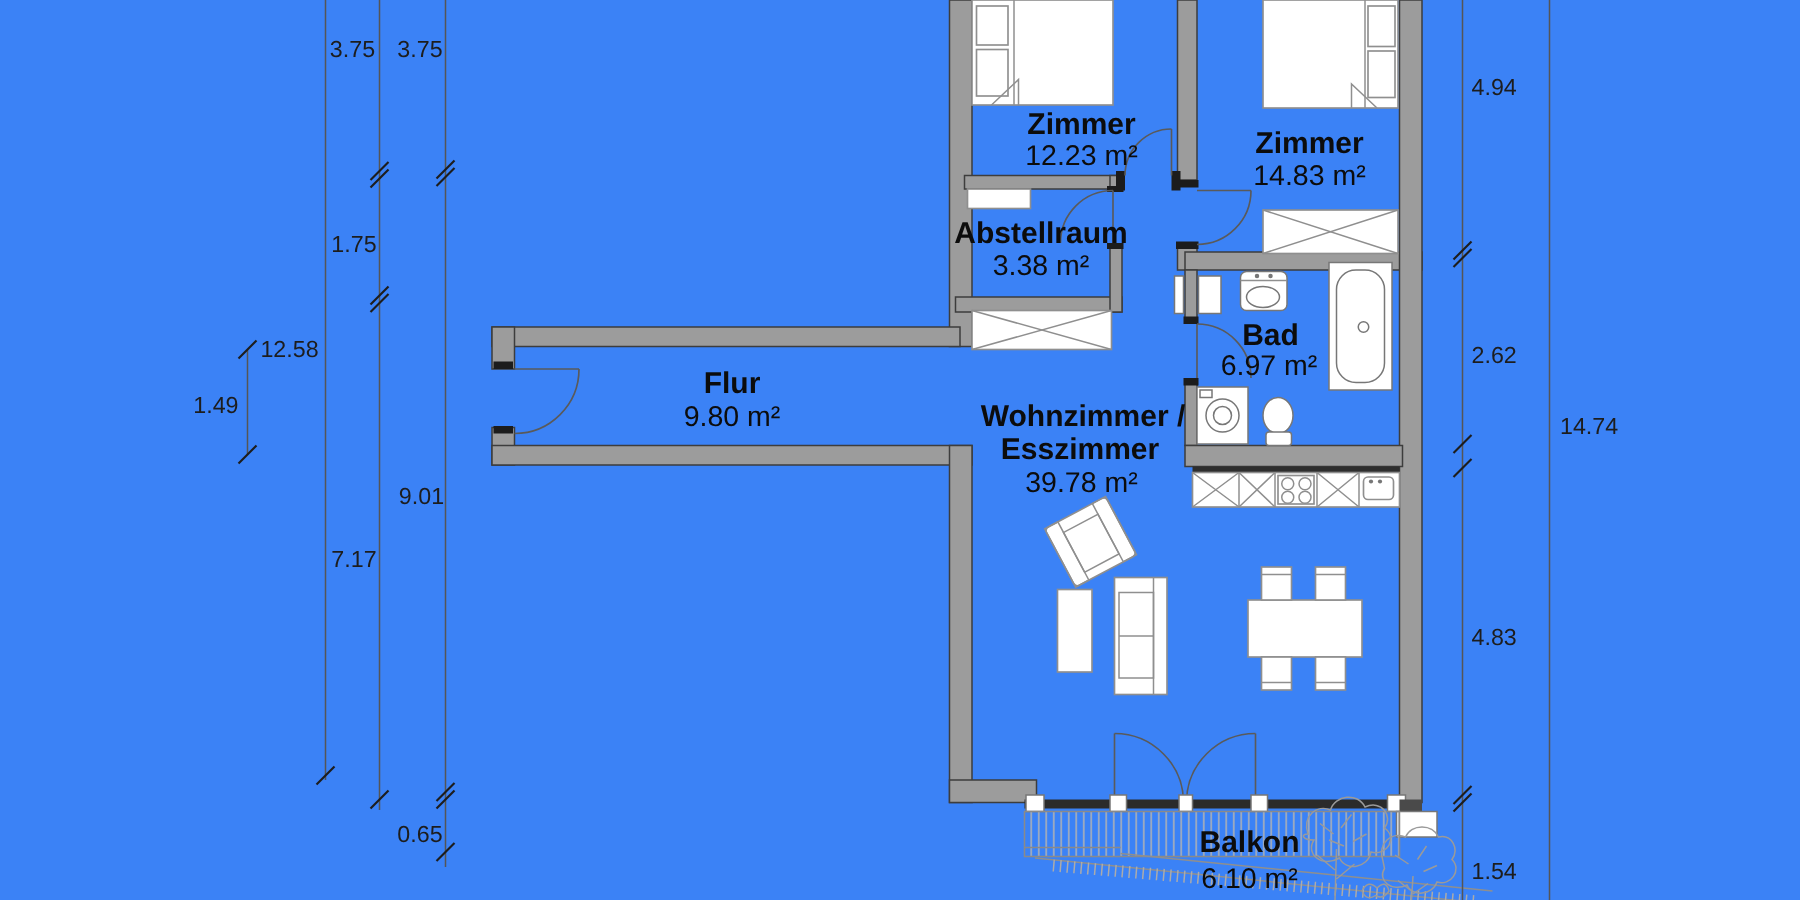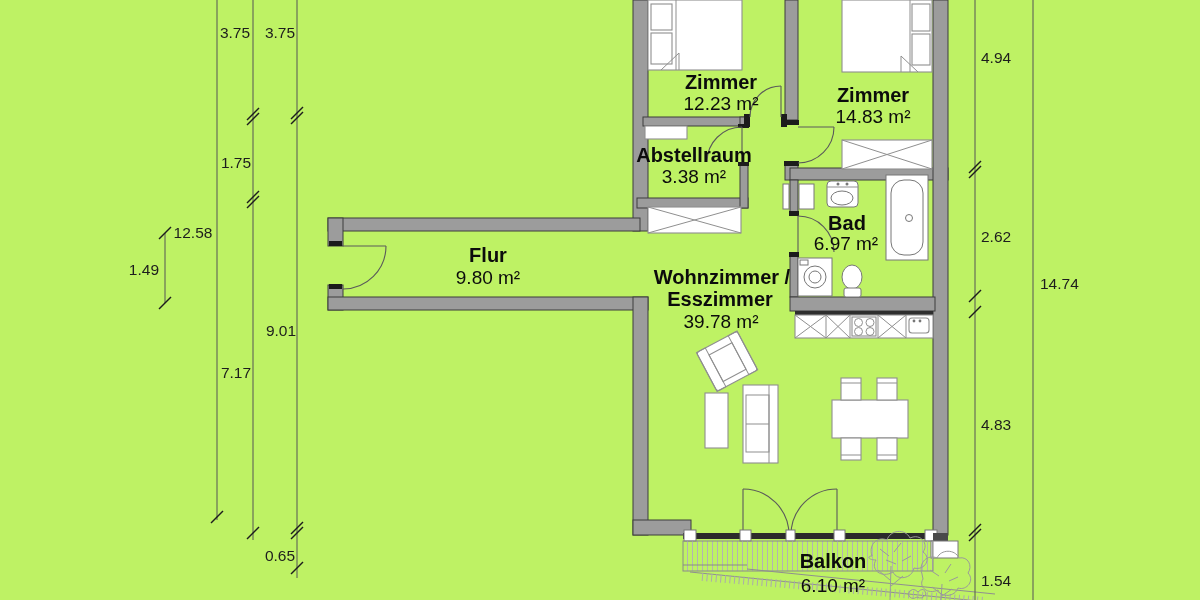--- a/index.html
+++ b/index.html
@@ -1,16 +1,16 @@
 <!DOCTYPE html>
 <html><head>
 <meta charset="utf-8">
 <style>
   html,body{margin:0;padding:0;background:#ffffff;}
-  .stage{position:relative;width:1200px;height:600px;background:#bef264;overflow:hidden;
+  .stage{position:relative;width:1200px;height:600px;background:#3b82f6;overflow:hidden;
          font-family:"Liberation Sans", sans-serif;}
   svg{display:block;}
   .walls rect{stroke:#3d3d3d;stroke-width:1;}
   .cap{fill:#1c1c1c;stroke:none;}
   .door{fill:none;stroke:#5a5a5a;stroke-width:1.1;}
   .furn{fill:#ffffff;stroke:#8f8f8f;stroke-width:1.1;}
   .furn-l{fill:none;stroke:#8f8f8f;stroke-width:1;}
   .fix{fill:#ffffff;stroke:#777777;stroke-width:1;}
   .dimline{stroke:#555555;stroke-width:1;fill:none;}
   .tick{stroke:#1d1d1d;stroke-width:1.4;}

